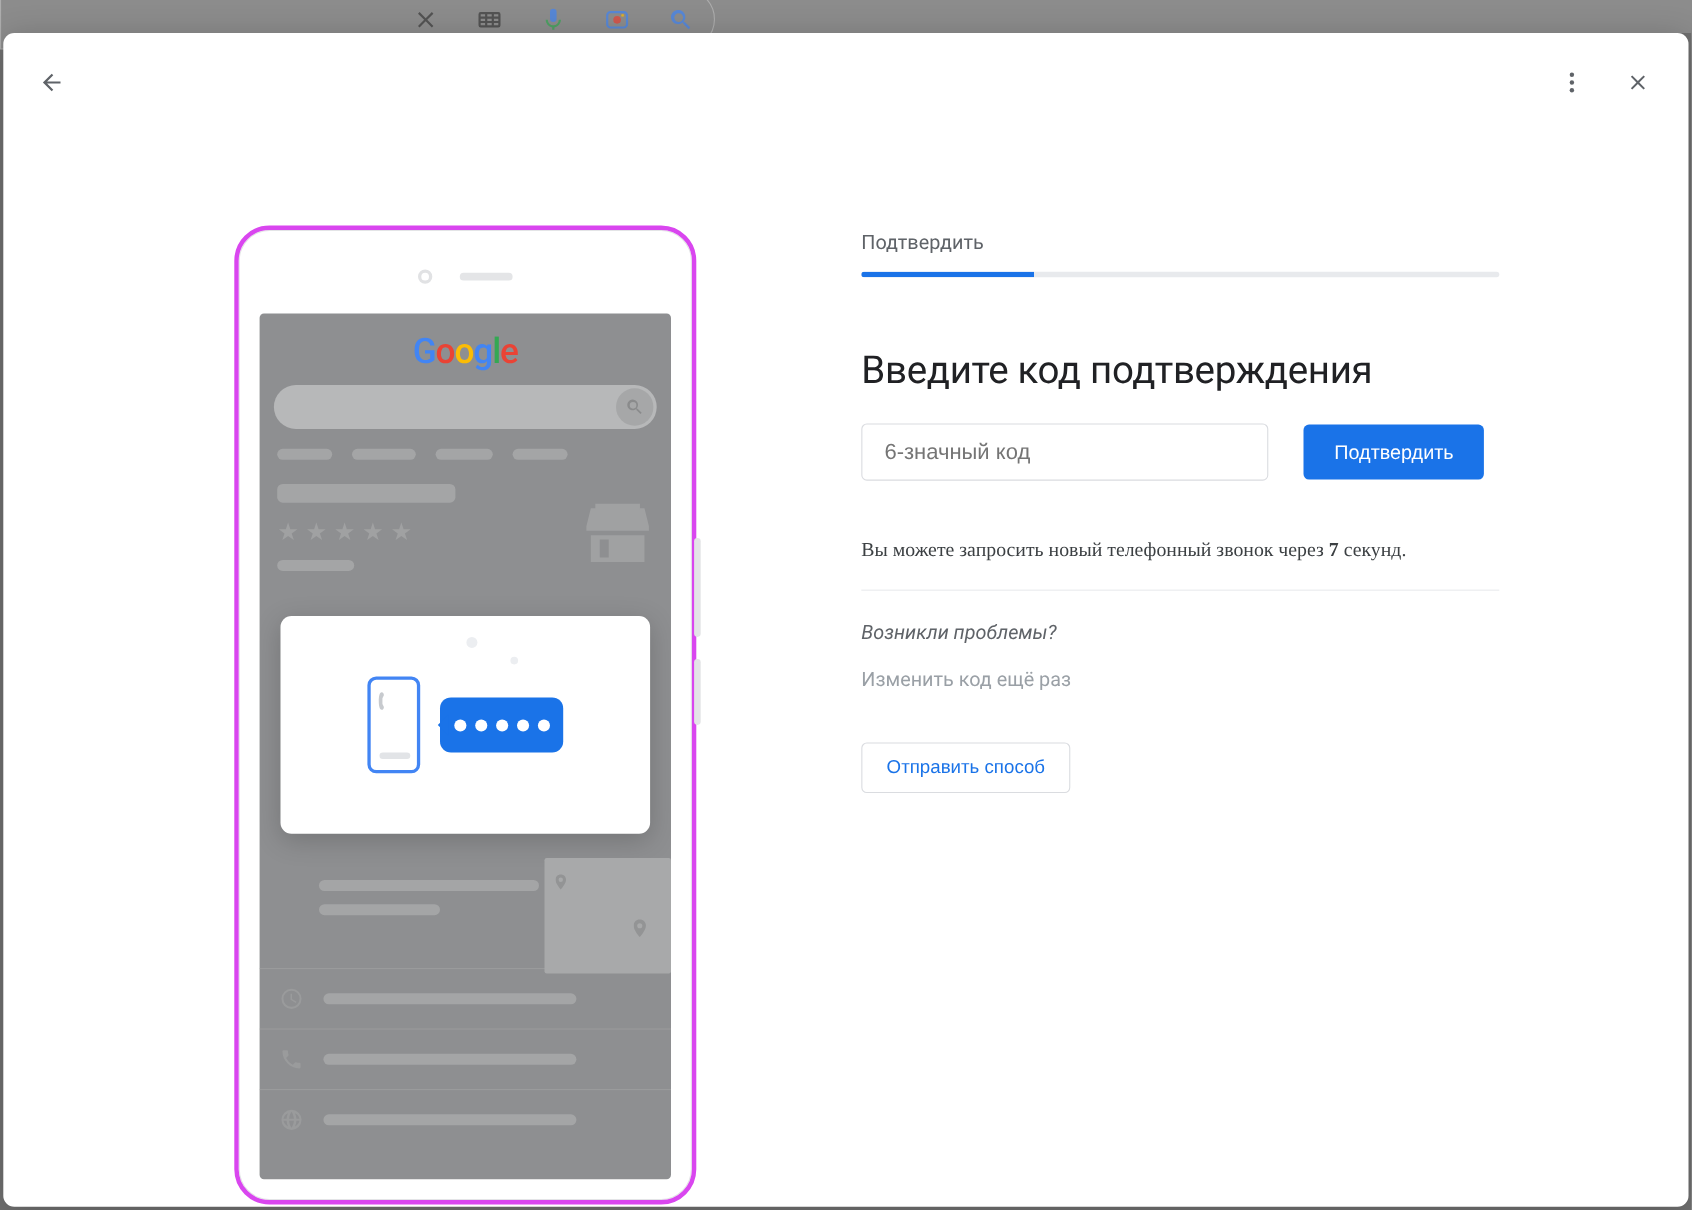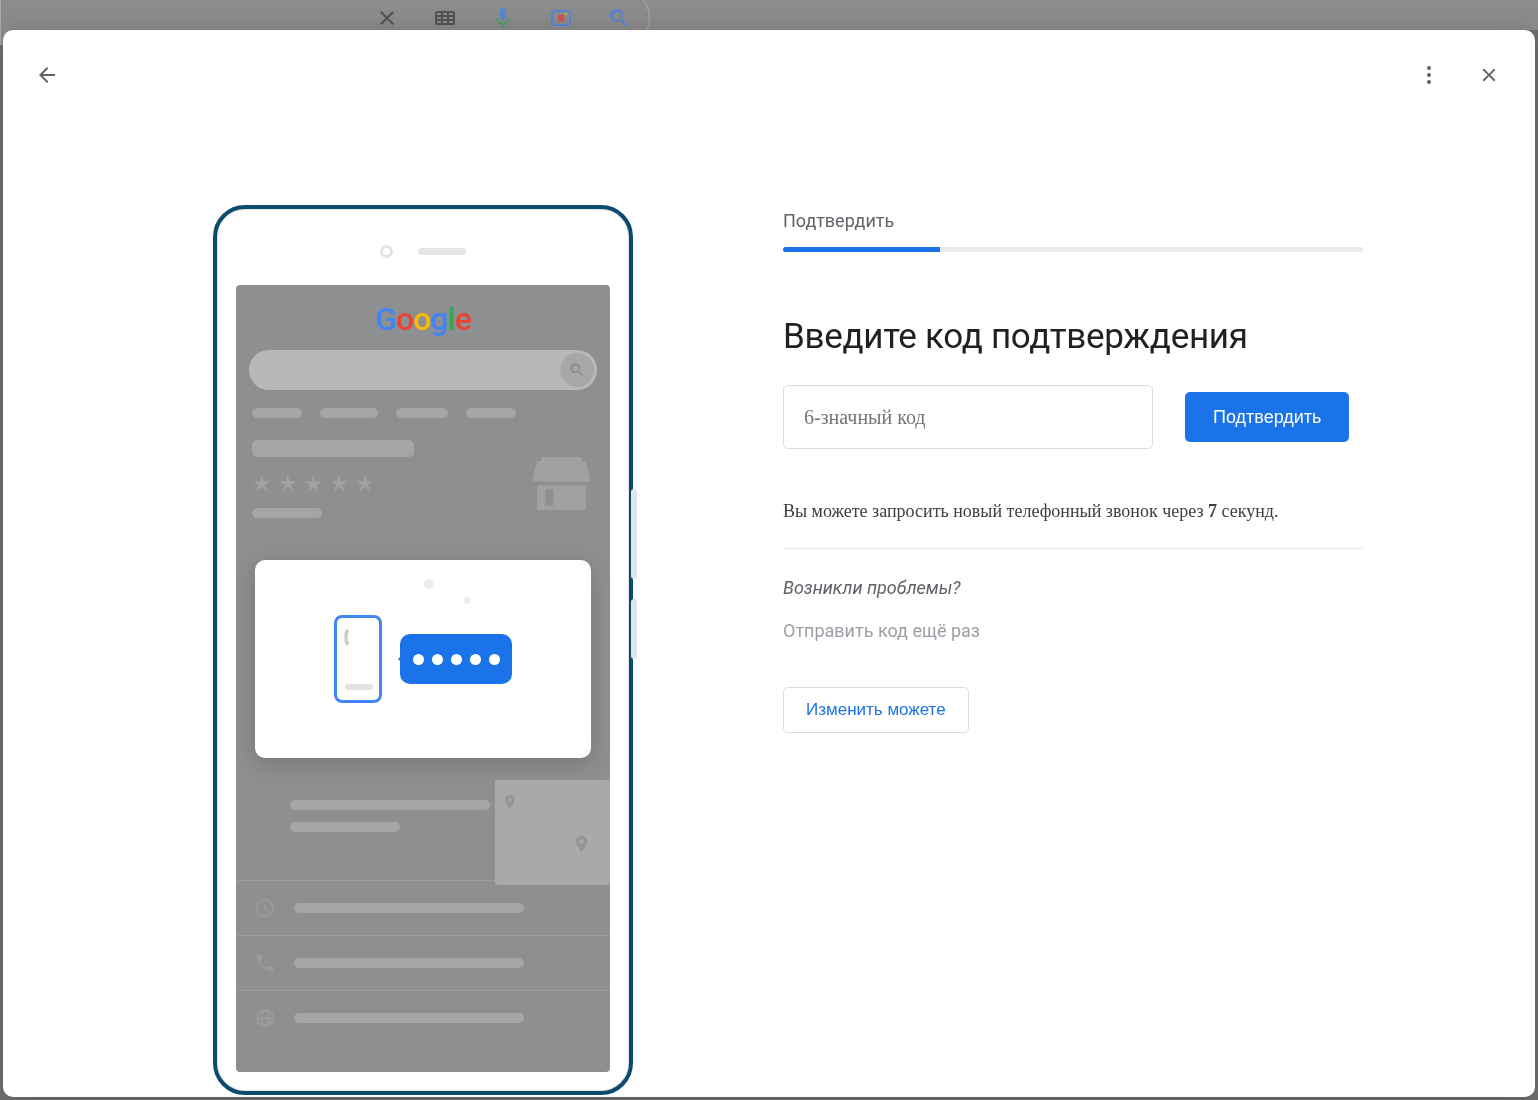--- a/index.html
+++ b/index.html
@@ -20,21 +20,21 @@
   .hdr .spacer { flex:1; }
   .hdr .kebab, .hdr .close { width:48px; height:48px; display:flex; align-items:center; justify-content:center; border-radius:50%; cursor:pointer; }
   .hdr .kebab { margin-right:12px; }
   .hdr .close { margin-right:22px; }
   
   
   .left-col { position:absolute; left:210px; top:175px; width:420px; height:890px; }
   .right-col { position:absolute; left:780px; top:180px; width:580px; }
   
   
-  .phone { width:420px; height:890px; border:4px solid #0c4a6e; border-radius:32px; background:#fff; box-shadow:0 0 0 1px #e3e4e6 inset; position:relative; }
+  .phone { width:420px; height:890px; border:4px solid #d946ef; border-radius:32px; background:#fff; box-shadow:0 0 0 1px #e3e4e6 inset; position:relative; }
   .p-speaker { position:absolute; top:36px; left:50%; transform:translateX(-50%); display:flex; align-items:center; gap:25px; }
   .p-cam { width:13px; height:13px; border:3px solid #e1e2e4; border-radius:50%; }
   .p-grill { width:48px; height:7px; background:#e4e5e7; border-radius:5px; }
   .p-btn-r { position:absolute; right:-8px; width:6px; background:#e3e4e6; border-radius:3px; }
   .p-btn-r.a{ top:280px; height:90px;} .p-btn-r.b{ top:390px; height:60px;}
   .screen { position:absolute; top:76px; left:19px; right:19px; bottom:19px; background:#8e8f91; border-radius:4px; overflow:hidden; }
   
   
   .g-logo { text-align:center; margin-top:15px; font-size:32px; font-weight:500; letter-spacing:-1px; }
   .g-logo span:nth-child(1){color:#4285F4}.g-logo span:nth-child(2){color:#EA4335}.g-logo span:nth-child(3){color:#FBBC05}.g-logo span:nth-child(4){color:#4285F4}.g-logo span:nth-child(5){color:#34A853}.g-logo span:nth-child(6){color:#EA4335}
@@ -67,21 +67,21 @@
   
   .step-label { font-size:18px; color:#5f6368; margin-bottom:16px; }
   .progress { height:5px; background:#e8eaed; border-radius:3px; margin-bottom:64px; overflow:hidden; }
   .progress > div { width:27%; height:100%; background:#1a73e8; }
   
   h1.title { font-size:35px; font-weight:400; color:#202124; margin-bottom:28px; letter-spacing:-0.3px; }
   .highlight-box { border:2px solid #d93025; padding:18px 22px; margin-left:-30px; margin-right:-4px; margin-bottom:40px; font-size:18px; color:#3c4043; }
   .highlight-box b { font-weight:700; }
   
   .input-row { display:flex; gap:32px; align-items:stretch; margin-bottom:52px; }
-  .code-input { flex:0 0 370px; height:64px; border:1px solid #dadce0; border-radius:5px; padding:16px 20px; font-size:20px; color:#202124; outline:none;font-family:Liberation Serif, serif; }
+  .code-input { flex:0 0 370px; height:52px; border:1px solid #dadce0; border-radius:5px; padding:16px 20px; font-size:20px; color:#202124; outline:none; }
   .code-input::placeholder { color:#757575; }
   .confirm-btn { height:50px; align-self:center; padding:0 28px; background:#1a73e8; color:#fff; border:none; border-radius:5px; font-size:18px; font-weight:500; cursor:pointer; }
   
   .resend-text { font-size:18px; color:#3c4043; margin-bottom:26px;font-family:Liberation Serif, serif; }
   .resend-text b { font-weight:700; }
   .divider { height:1px; background:#e8eaed; margin-bottom:28px; }
   .problems { font-size:18px; font-style:italic; color:#5f6368; margin-bottom:22px; }
   .send-again { font-size:18px; color:#9aa0a6; margin-bottom:46px; cursor:default; }
   .method-btn { display:inline-block; padding:12px 22px; border:1px solid #dadce0; border-radius:5px; color:#1a73e8; font-size:17px; font-weight:500; cursor:pointer; background:#fff; }
   
@@ -266,18 +266,18 @@
       <button class="confirm-btn">Подтвердить</button>
     </div>
 
     <div class="resend-text">
       <span>Вы можете запросить новый телефонный звонок через </span><b>7</b><span> секунд.</span>
     </div>
 
     <div class="divider"></div>
 
     <div class="problems">Возникли проблемы?</div>
-    <div class="send-again">Отправить код ещё раз</div>
-
-    <button class="method-btn">Изменить можете</button>
+    <div class="send-again">Изменить код ещё раз</div>
+
+    <button class="method-btn">Отправить способ</button>
   </div>
 
 </div>
 
 </body></html>

